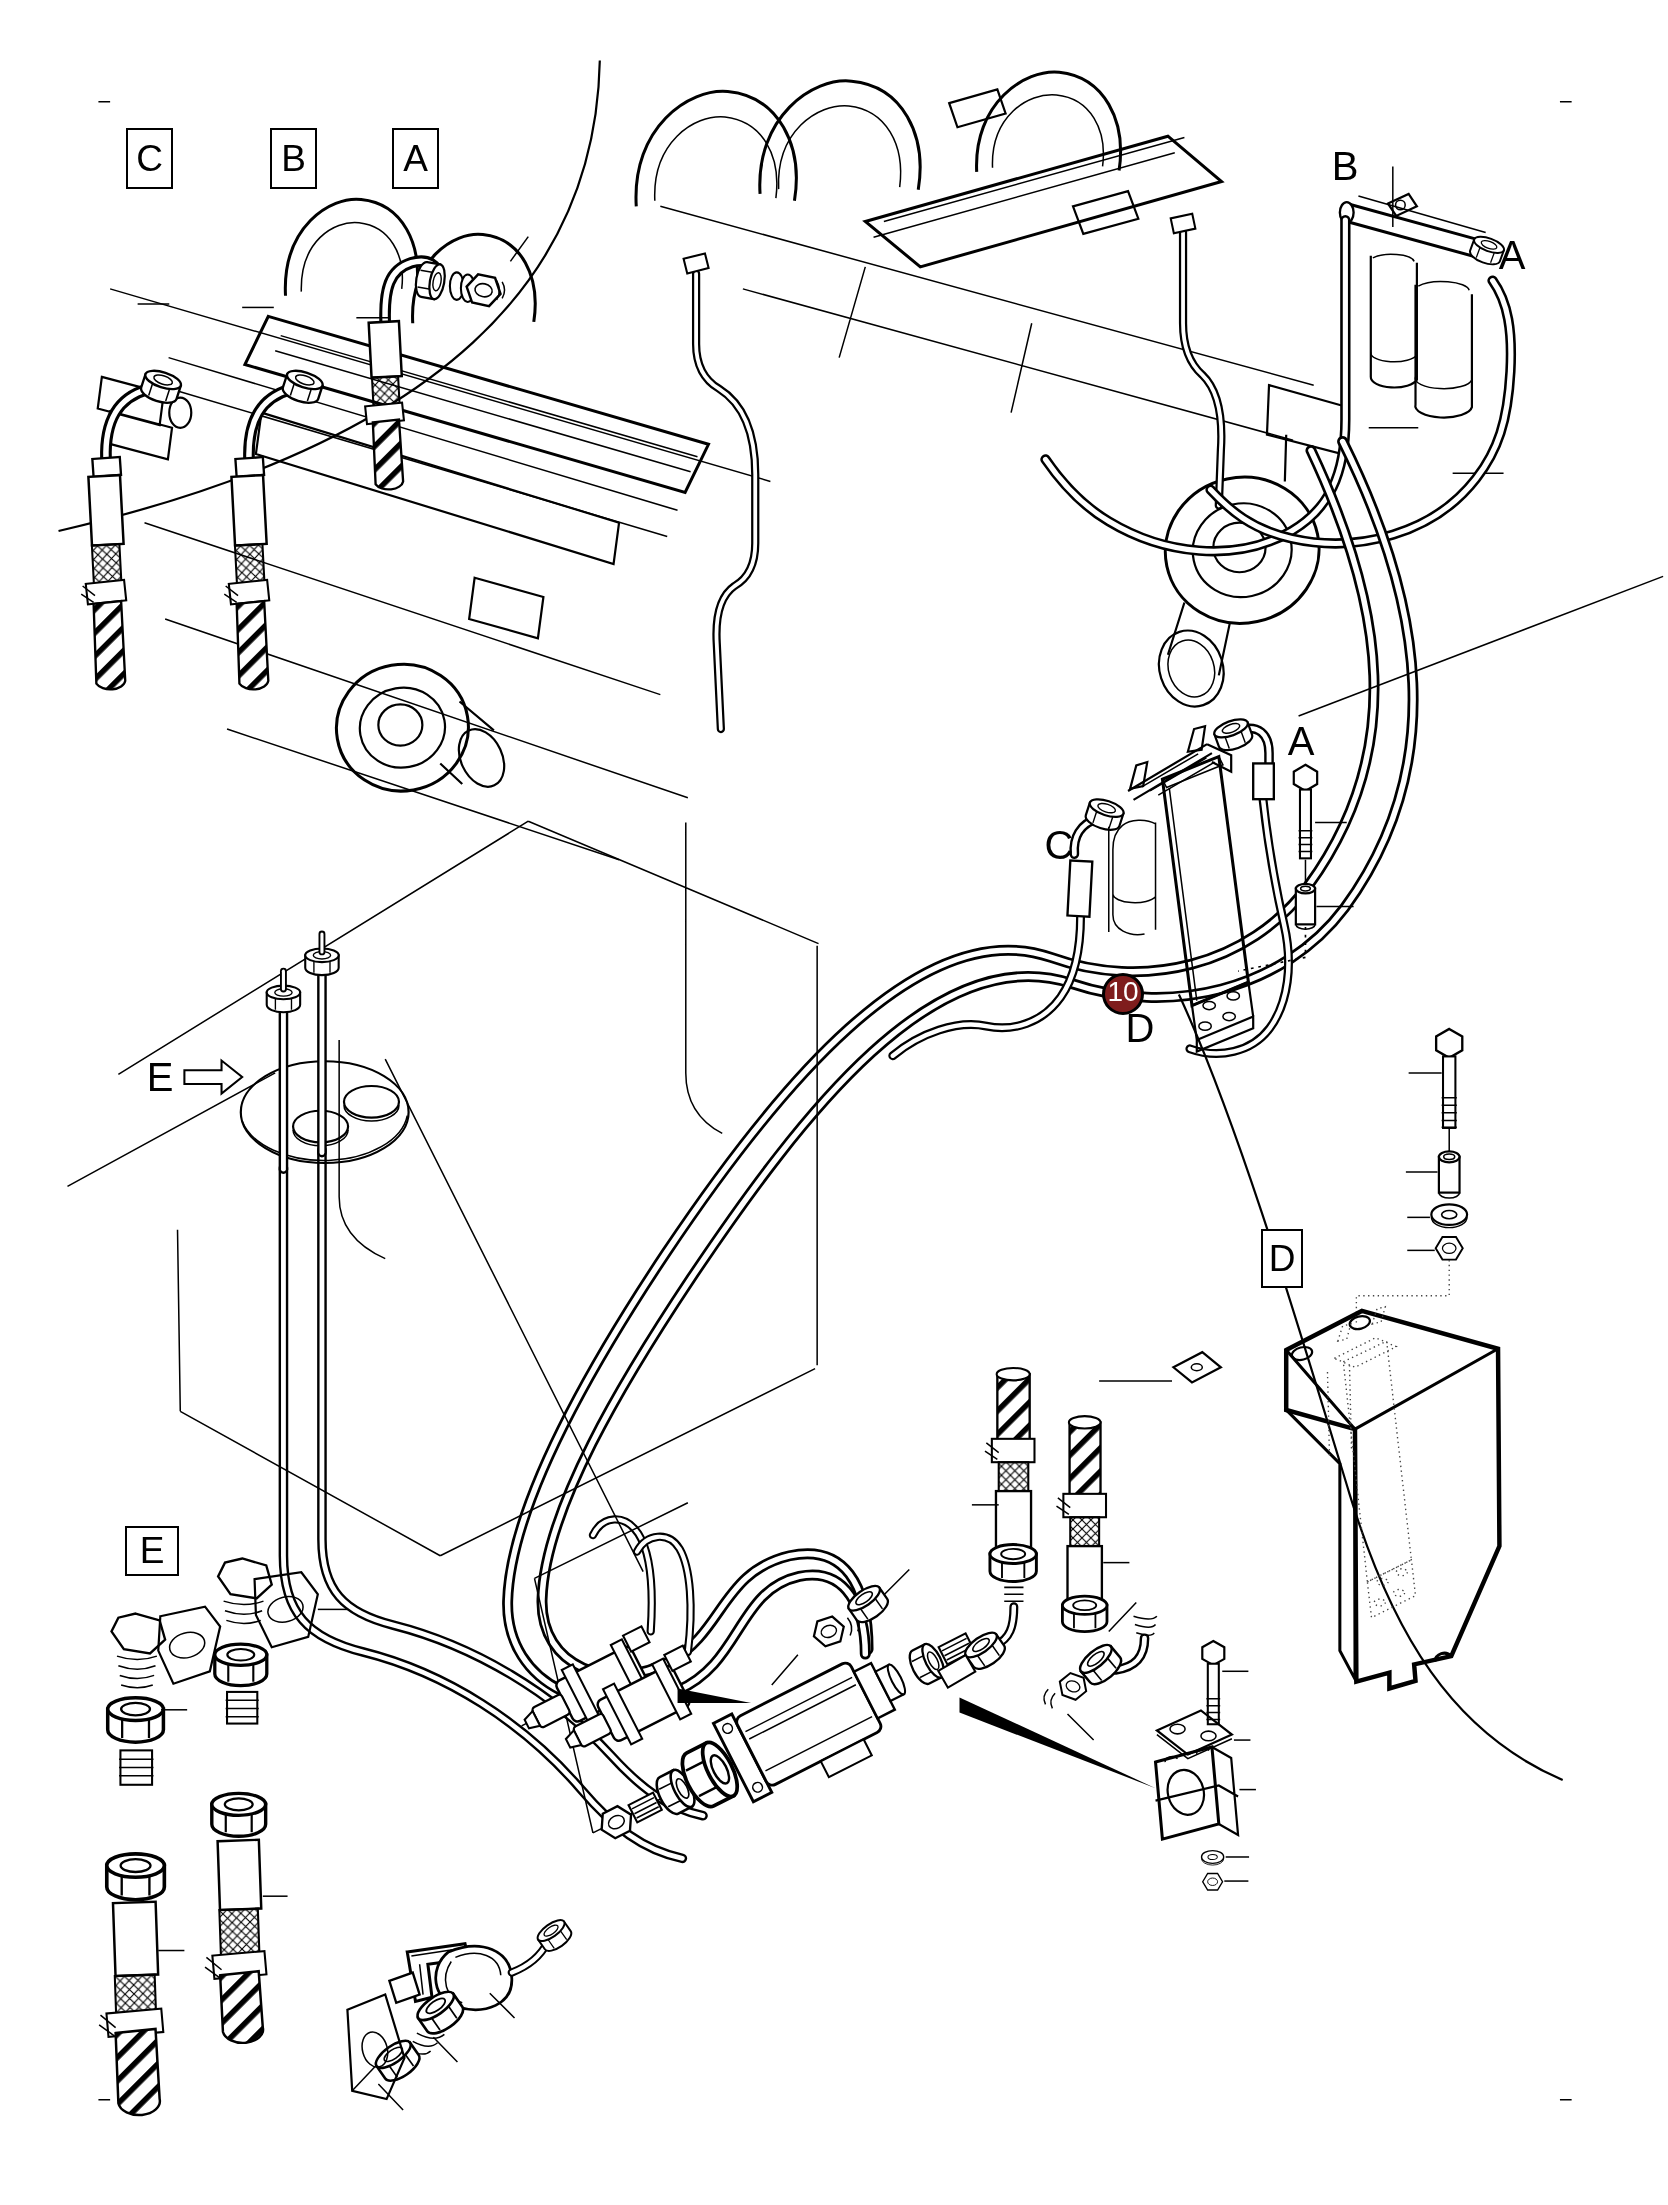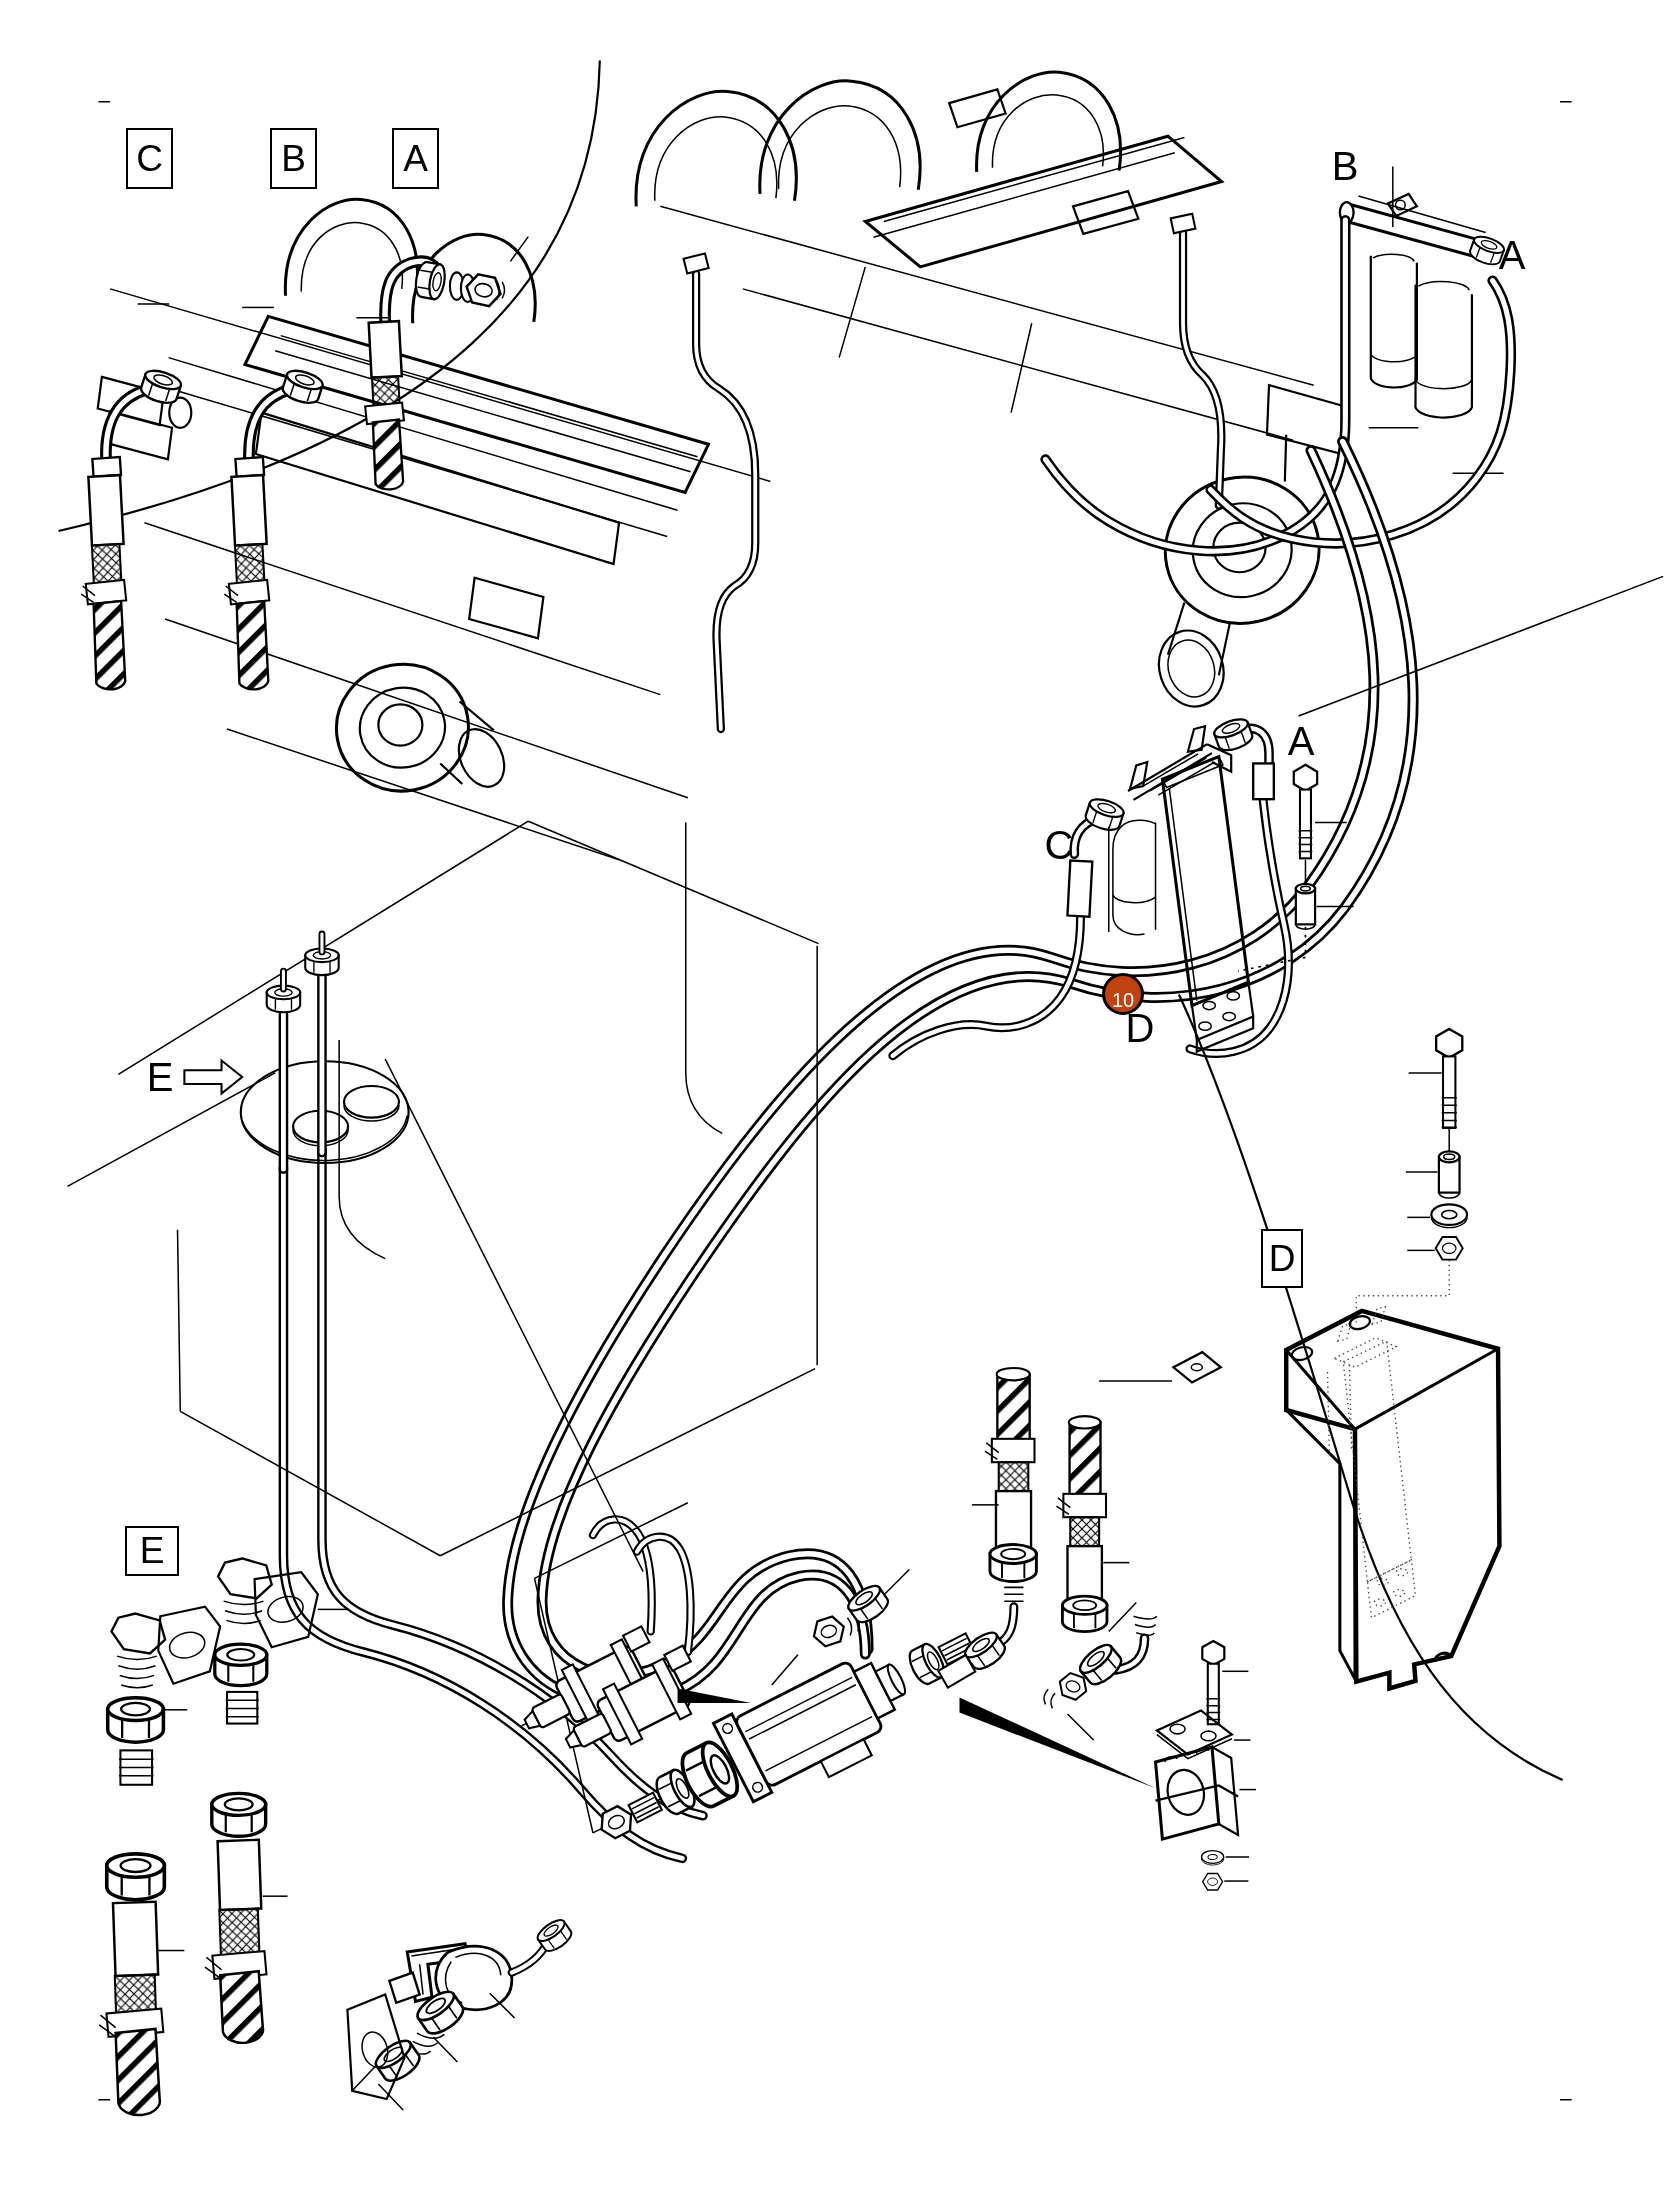--- a/index.html
+++ b/index.html
@@ -16,22 +16,22 @@
   .dot{stroke:#444;stroke-width:2px;fill:none;stroke-dasharray:2 5;}
   .tubeO{stroke:#000;fill:none;stroke-linecap:round;stroke-linejoin:round;}
   .tubeI{stroke:#fff;fill:none;stroke-linecap:round;stroke-linejoin:round;}
   .blk{fill:#000;stroke:none;}
   
   .lbl{position:absolute;transform:translate(-50%,-50%);font-size:40px;line-height:1;color:#000;
        letter-spacing:0;white-space:nowrap;}
   .cbox{position:absolute;border:2.8px solid #000;background:#fff;display:flex;align-items:center;
         justify-content:center;font-size:37px;color:#000;}
   .badge{position:absolute;width:36px;height:36px;transform:translate(-50%,-50%);border-radius:50%;
-         background:#c2410c;border:3.4px solid #000;color:#fff;display:flex;align-items:flex-end;
-         justify-content:center;font-size:20px;cursor:pointer;}
+         background:#7f1d1d;border:3.4px solid #000;color:#fff;display:flex;align-items:flex-start;
+         justify-content:center;font-size:28px;cursor:pointer;}
 </style>
 </head>
 <body>
 <div id="page">
 
 <svg width="1668" height="2205" viewBox="0 0 2425 3206">
 <defs>
   <pattern id="hh" width="24" height="24" patternTransform="rotate(45)" patternUnits="userSpaceOnUse">
     <rect width="24" height="24" fill="#fff"></rect>
           <rect width="8" height="24" fill="#000"></rect>

